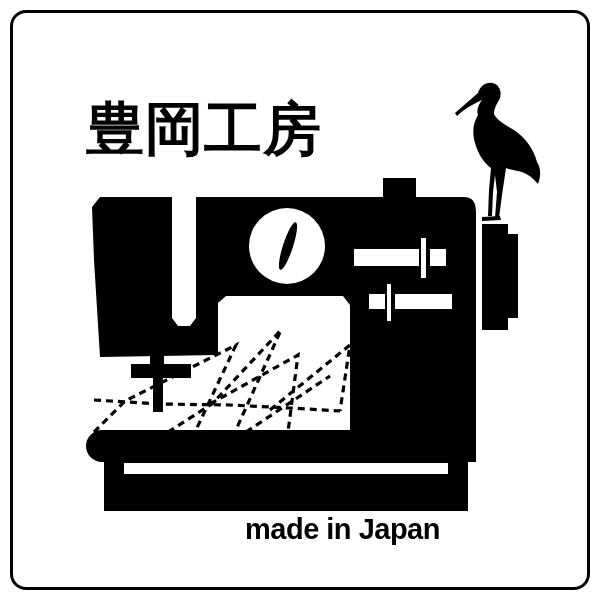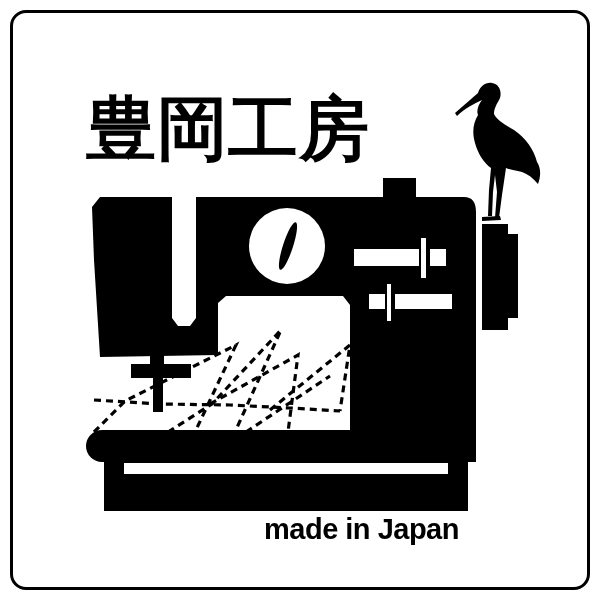--- a/index.html
+++ b/index.html
@@ -5,25 +5,25 @@
   html, body { margin: 0; padding: 0; background: #ffffff; }
   body { width: 600px; height: 600px; position: relative; overflow: hidden; }
   .frame {
     position: absolute; left: 10px; top: 10px; width: 574px; height: 574px;
     border: 3px solid #000; border-radius: 16px; box-sizing: content-box;
   }
   svg.art { position: absolute; left: 0; top: 0; width: 600px; height: 600px; }
   .title {
     position: absolute; left: 86px; top: 74px; width: 370px; height: 110px;
     font-family: "DejaVu Serif", "Liberation Serif", serif;
-    font-weight: bold; font-size: 70px; line-height: 110px; letter-spacing: 1px;
+    font-weight: bold; font-size: 58px; line-height: 110px; letter-spacing: 1px;
     color: #000; white-space: nowrap;
   }
   .tagline {
-    position: absolute; left: 264px; top: 511px; width: 230px; height: 36px;
+    position: absolute; left: 245px; top: 511px; width: 230px; height: 36px;
     font-family: "Liberation Sans", "DejaVu Sans", sans-serif;
     font-weight: bold; font-size: 29px; line-height: 36px; color: #000;
     letter-spacing: -0.5px; white-space: nowrap;
   }
 </style>
 </head>
 <body>
 
 <div class="frame"></div>
 

